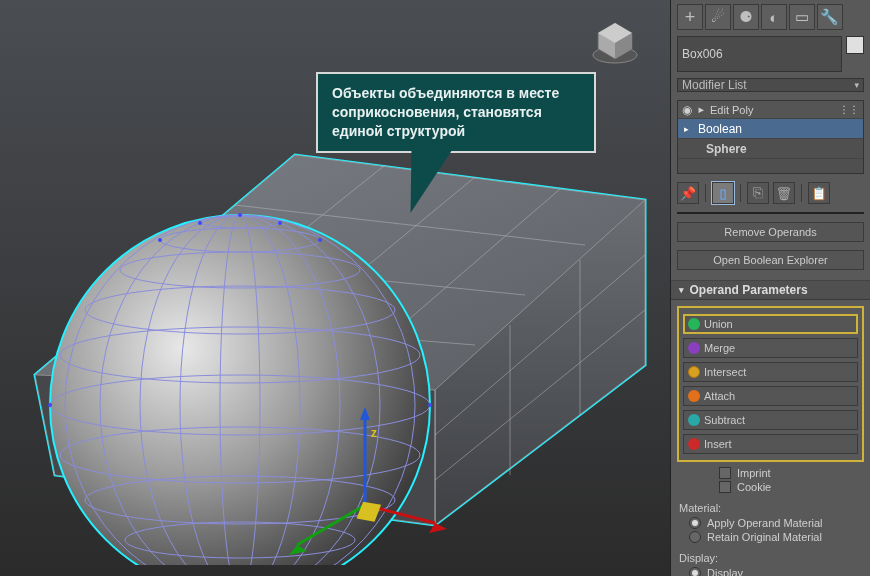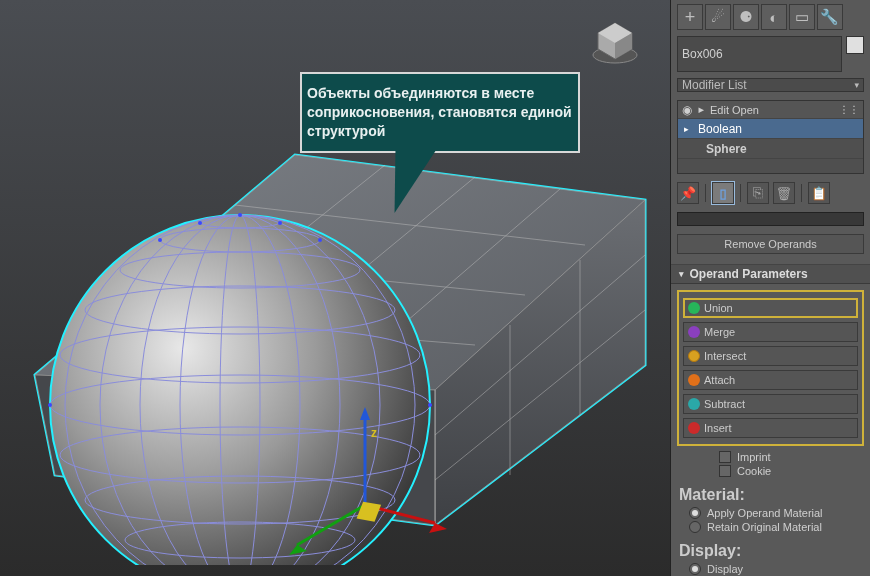--- a/index.html
+++ b/index.html
@@ -2,21 +2,21 @@
 <html><head>
 <meta charset="utf-8">
 <style>
   * { box-sizing: border-box; margin: 0; padding: 0; font-family: "Segoe UI", Tahoma, sans-serif; }
   body { width: 870px; height: 576px; background: #3a3a3a; overflow: hidden; display: flex; }
   
   .viewport { position: relative; width: 670px; height: 576px; background: linear-gradient(180deg, #4a4d52 0%, #2b2b2b 100%); overflow: hidden; }
   .viewcube { position: absolute; top: 15px; right: 30px; width: 50px; height: 50px; }
   .viewcube svg { width: 100%; height: 100%; }
   
-  .callout { position: absolute; top: 72px; left: 300px; width: 280px; background: #0d4b4b; border: 2px solid #d8d8d8; color: #e8f0f0; font-size: 14px; font-weight: 600; padding: 10px 5px; line-height: 1.35; }
+  .callout { position: absolute; top: 72px; left: 316px; width: 280px; background: #0d4b4b; border: 2px solid #d8d8d8; color: #e8f0f0; font-size: 14px; font-weight: 600; padding: 10px 14px; line-height: 1.35; }
   .callout::after { content: ""; position: absolute; bottom: -62px; left: 88px; width: 0; height: 0; border-left: 10px solid transparent; border-right: 30px solid transparent; border-top: 62px solid #0d4b4b; transform: skewX(-10deg); }
   
   .model { position: absolute; left: 5px; top: 105px; width: 650px; height: 460px; }
   
   .sidepanel { width: 200px; height: 576px; background: #595959; color: #cfcfcf; font-size: 12px; display: flex; flex-direction: column; border-left: 1px solid #222; }
   .tool-row { display: flex; gap: 2px; padding: 4px 6px; height: 34px; align-items: center; }
   .tool-btn { width: 26px; height: 26px; background: #5e5e5e; border: 1px solid #3a3a3a; display: flex; align-items: center; justify-content: center; color: #bfbfbf; font-size: 15px; }
   .tool-btn:first-child { font-size: 18px; }
   
   .name-row { display: flex; padding: 2px 6px; gap: 4px; }
@@ -55,21 +55,21 @@
   .ico.green { background: #27b55a; }
   .ico.purple { background: #8a3fbf; }
   .ico.yellow { background: #d8a020; border: 1px solid #b37810; }
   .ico.orange { background: #e0701a; }
   .ico.teal { background: #2aa8a8; }
   .ico.red { background: #cc2a2a; }
   
   .chk-row { display: flex; align-items: center; gap: 6px; padding: 1px 0 1px 48px; font-size: 11px; }
   .chk { width: 12px; height: 12px; background: #666; border: 1px solid #333; }
   
-  .sect-label { padding: 8px 10px 2px 8px; font-size: 16px; color: #ccc; font-weight: bold; }
+  .sect-label { padding: 8px 10px 2px 8px; font-size: 11px; color: #ccc; }
   .radio-row { display: flex; align-items: center; gap: 6px; padding: 1px 0 1px 18px; font-size: 11px; }
   .radio { width: 12px; height: 12px; border-radius: 50%; border: 1px solid #333; background: #666; position: relative; }
   .radio.on::after { content: ""; position: absolute; left: 2px; top: 2px; width: 6px; height: 6px; border-radius: 50%; background: #ddd; }
 </style>
 </head>
 <body>
 
 <div class="viewport">
   <div class="viewcube">
     <svg viewBox="0 0 50 50">
@@ -183,21 +183,21 @@
   </div>
 
   <div class="dropdown">
     <span>Modifier List</span>
   </div>
 
   <div class="mod-stack">
     <div class="mod-header">
       <span class="vis">◉</span>
       <span>▸</span>
-      <span>Edit Open</span>
+      <span>Edit Poly</span>
       <span class="dots">⋮⋮</span>
     </div>
     <div class="mod-item active">
       <span class="arrow">▸</span>
       <span>Boolean</span>
     </div>
     <div class="mod-item sub">
       <span>Sphere</span>
     </div>
     <div class="spacer"></div>
@@ -211,20 +211,21 @@
       </div>
     <div class="sep"></div>
     <div class="sbtn">⎘</div>
     <div class="sbtn">🗑</div>
     <div class="sep"></div>
     <div class="sbtn">📋</div>
   </div>
 
   <div class="operand-box"></div>
   <div class="btn">Remove Operands</div>
+  <div class="btn">Open Boolean Explorer</div>
 
   <div class="rollout-head">
     <span class="tw">▾</span>
     <span>Operand Parameters</span>
   </div>
 
   <div class="op-group">
     <div class="opbtn active">
         <span class="ico green"></span>
         <span>Union</span>

